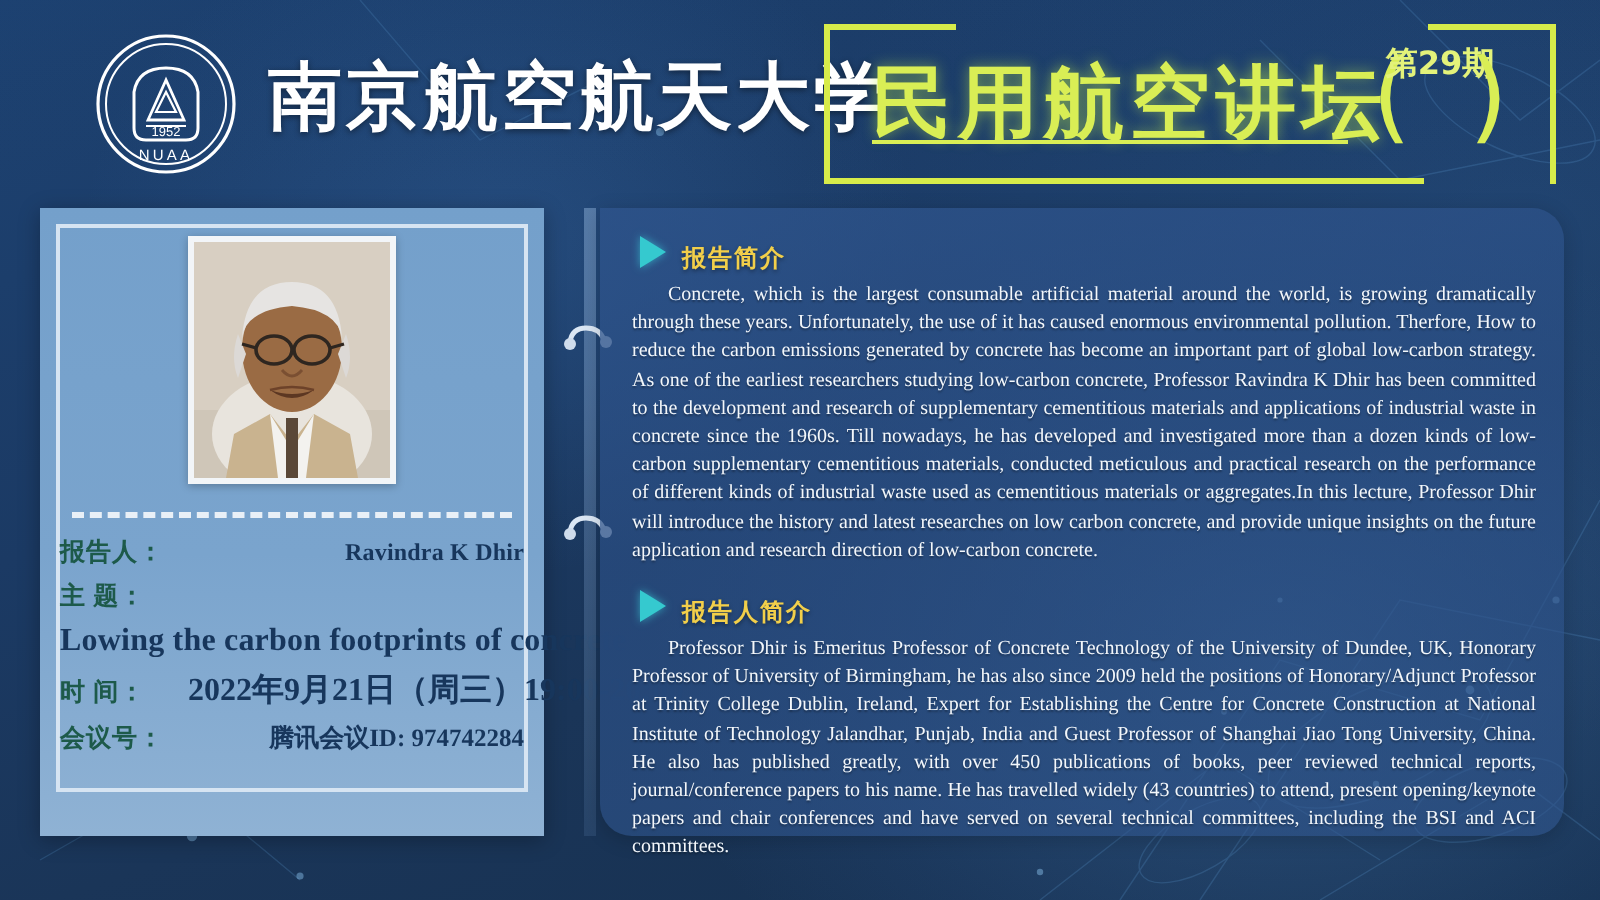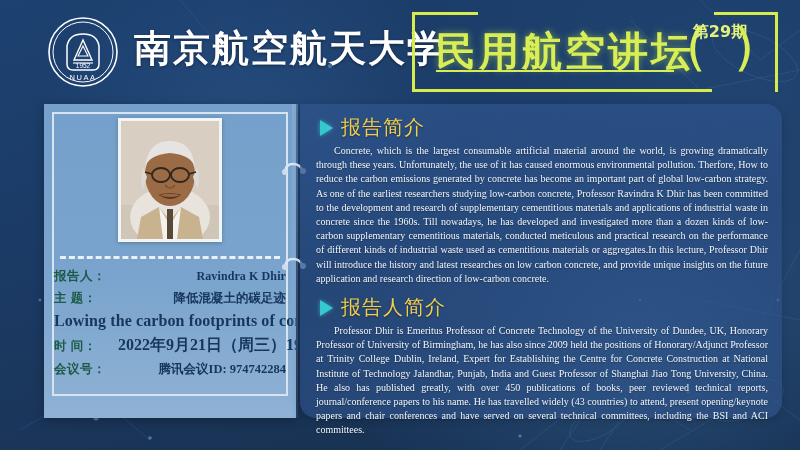--- a/index.html
+++ b/index.html
@@ -56,21 +56,21 @@
   }
   .issue .paren{
     position:absolute;top:-4px;font-size:50px;line-height:60px;color:#d9ee55;font-weight:normal;
   }
   .issue .paren.l{left:-6px;}
   .issue .paren.r{right:-6px;}
   .issue .txt{position:relative;padding-top:6px;}
 
   
   .leftcard{
-    position:absolute;left:44px;top:104px;width:252px;height:314px;
+    position:absolute;left:20px;top:104px;width:252px;height:314px;
     background:linear-gradient(180deg,#74a0cb 0%,#7aa4cd 55%,#8fb2d4 100%);
     box-shadow:0 2px 10px rgba(0,0,0,.28);
   }
   .leftcard .inner{
     position:absolute;left:8px;top:8px;right:8px;bottom:22px;
     border:2px solid #d6e4f2;
   }
   .photo{
     position:absolute;left:50%;transform:translateX(-50%);top:14px;
     width:98px;height:118px;background:#cdbfae;
@@ -105,23 +105,24 @@
     box-shadow:0 2px 10px rgba(0,0,0,.18);
     padding:8px 12px 10px 14px;box-sizing:border-box;
   }
   .sec-head{display:flex;align-items:center;gap:8px;margin:2px 0 3px 6px;}
   .tri{
     width:0;height:0;border-left:13px solid #35c9cf;
     border-top:8px solid transparent;border-bottom:8px solid transparent;
     filter:drop-shadow(0 0 2px rgba(60,220,230,.6));
   }
   .sec-title{
-    color:#f2cf4a;font-size:20px;font-weight:normal;letter-spacing:1px;
+    color:#f2cf4a;font-size:12px;font-weight:bold;letter-spacing:1px;
     font-family:"DejaVu Sans","Liberation Sans",sans-serif;
     text-shadow:0 1px 2px rgba(0,0,0,.4);
+    margin-top:7px;
   }
   .para{
     color:#f3f7fb;font-size:10px;line-height:14.2px;text-align:justify;
     text-indent:18px;margin:0 2px 8px 2px;
     text-shadow:0 1px 1px rgba(0,0,0,.35);
     font-family:"Liberation Serif","DejaVu Serif",serif;
   }
   .para.b{margin-bottom:2px;}
 
   
@@ -234,21 +235,20 @@
 
     <div class="dash"></div>
 
     <div class="rows">
       <div class="row">
         <span class="lbl">报告人：</span>
         <span class="val en">Ravindra K Dhir</span>
       </div>
       <div class="row">
         <span class="lbl">主  题：</span>
-        <span class="val">降低混凝土的碳足迹</span>
       </div>
       <div class="row full">
         <span class="val en small">Lowing the carbon footprints of concrete</span>
       </div>
       <div class="row">
         <span class="lbl">时  间：</span>
         <span class="val small">2022年9月21日（周三）19:00-20:00</span>
       </div>
       <div class="row">
         <span class="lbl">会议号：</span>

